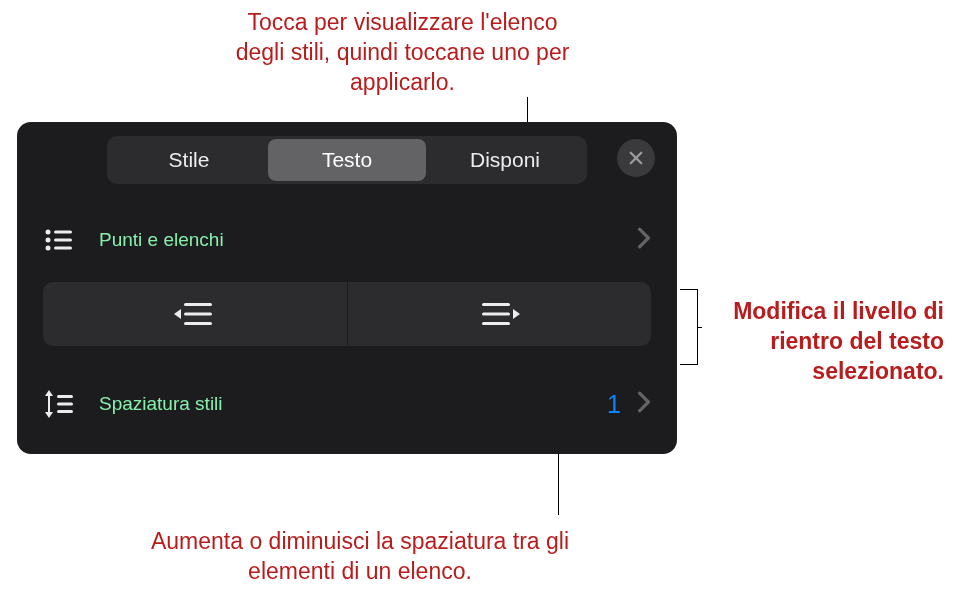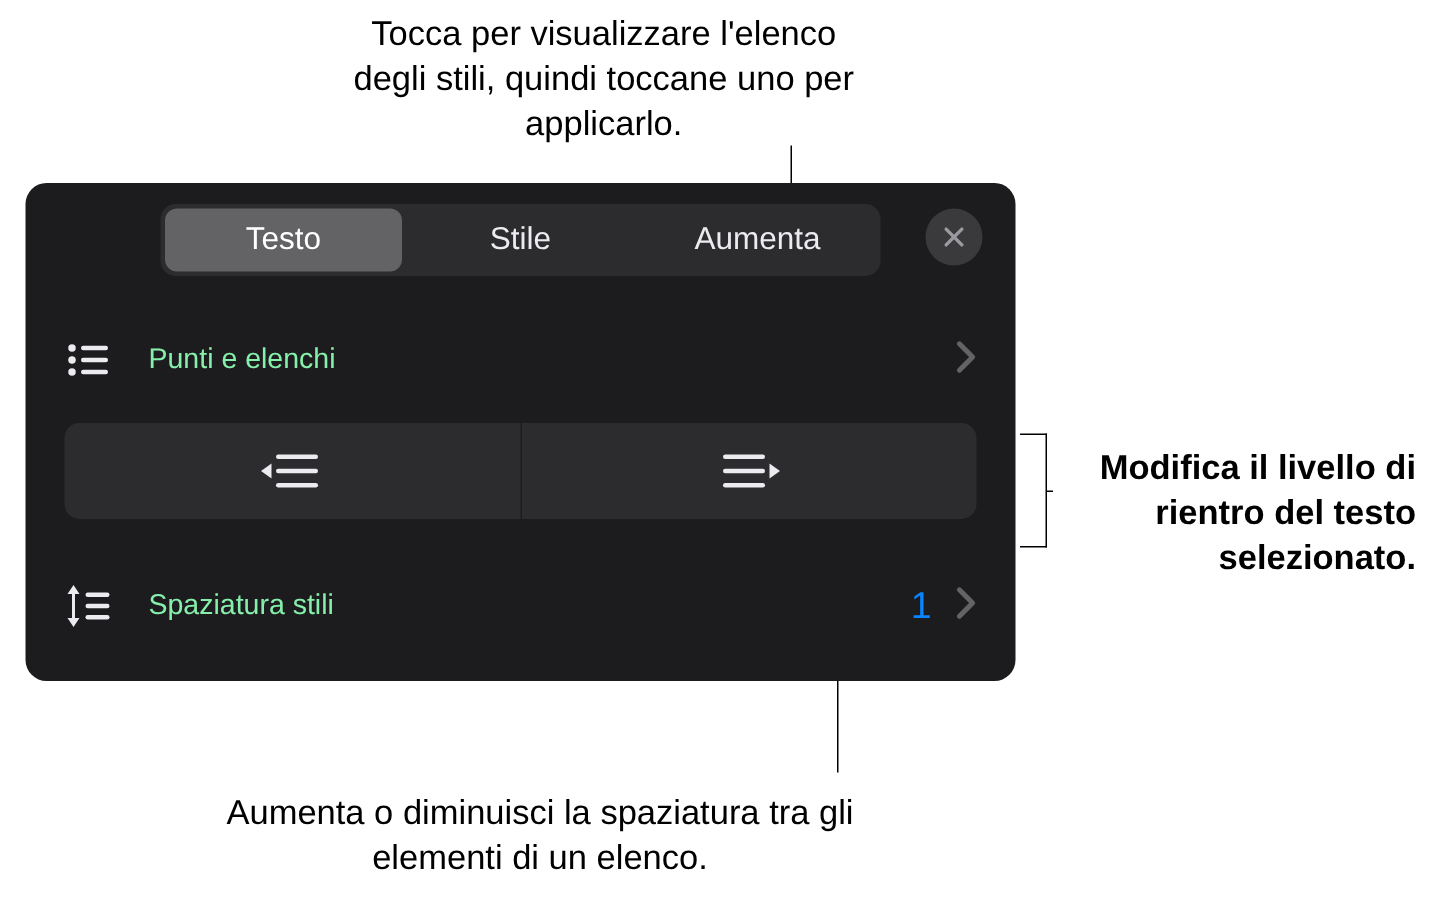--- a/index.html
+++ b/index.html
@@ -9,21 +9,21 @@
     }
     body {
       font-family: -apple-system, BlinkMacSystemFont, "Helvetica Neue", Arial, sans-serif;
       background: #ffffff;
       width: 958px;
       height: 601px;
       position: relative;
     }
     .callout {
       position: absolute;
-      color: #000000;
+      color: #b91c1c;
       font-size: 23px;
       line-height: 1.3;
       text-align: center;
     }
     .callout-top {
       top: 8px;
       left: 235px;
       width: 335px;
     }
     .callout-right {
@@ -183,23 +183,23 @@
 <div class="callout callout-right">Modifica il livello di rientro del testo selezionato.</div>
 <div class="leader-right-bracket"></div>
 <div class="leader-line leader-right-h"></div>
 
 <div class="callout callout-bottom">Aumenta o diminuisci la spaziatura tra gli elementi di un elenco.</div>
 <div class="leader-line leader-bottom-v"></div>
 
 <div class="panel">
   <div class="tab-header">
     <div class="segmented-control">
+      <div class="segment">Stile</div>
       <div class="segment active">Testo</div>
-      <div class="segment">Stile</div>
-      <div class="segment">Aumenta</div>
+      <div class="segment">Disponi</div>
     </div>
     <div class="close-btn">
       <svg viewBox="0 0 24 24" fill="none" stroke="#9a9aa0" stroke-width="3" stroke-linecap="round">
         <line x1="5" y1="5" x2="19" y2="19"></line>
         <line x1="19" y1="5" x2="5" y2="19"></line>
       </svg>
     </div>
   </div>
 
   <div class="row">

